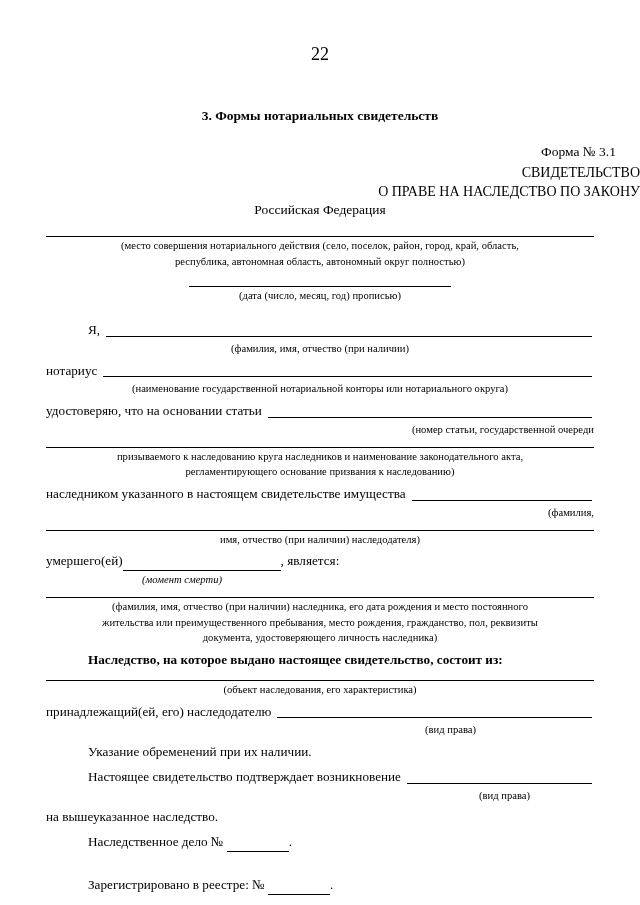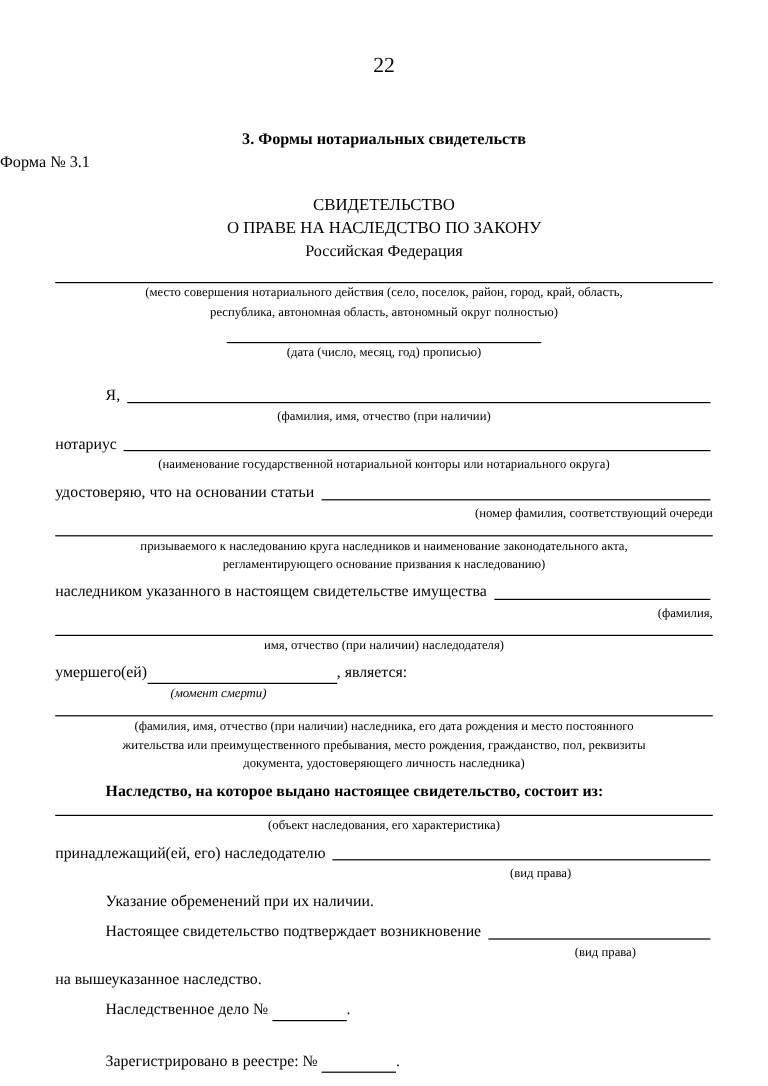--- a/index.html
+++ b/index.html
@@ -27,29 +27,29 @@
     font-size: 18px;
     margin-top: 44px;
   }
   .section-title {
     text-align: center;
     font-weight: bold;
     font-size: 13.5px;
     margin-top: 43px;
   }
   .form-number {
-    text-align: left;
+    text-align: right;
     font-size: 13.5px;
-    margin-top: 3px;
+    margin-top: 20px;
     padding-right: 24px;
   }
   .doc-title {
-    text-align: center;
+    text-align: right;
     font-size: 14px;
-    margin-top: 20px;
+    margin-top: 4px;
     line-height: 1.35;
   }
   .federation {
     text-align: center;
     font-size: 13.5px;
   }
   .body-block {
     padding: 0 46px 0 46px;
     font-size: 13.2px;
     line-height: 1.42;
@@ -157,21 +157,21 @@
         <span class="fill"></span>
       </div>
       <div class="caption">(наименование государственной нотариальной конторы или нотариального округа)</div>
     </div>
 
     <div class="line-gap-3">
       <div class="row">
         <span class="txt">удостоверяю, что на основании статьи</span>
         <span class="fill"></span>
       </div>
-      <div class="caption right">(номер фамилия, соответствующий очереди</div>
+      <div class="caption right">(номер статьи, государственной очереди</div>
     </div>
 
     <div class="line-gap-2">
       <div class="rule"></div>
       <div class="caption">призываемого к наследованию круга наследников и наименование законодательного акта,</div>
       <div class="caption">регламентирующего основание призвания к наследованию)</div>
     </div>
 
     <div class="line-gap-3">
       <div class="row">

